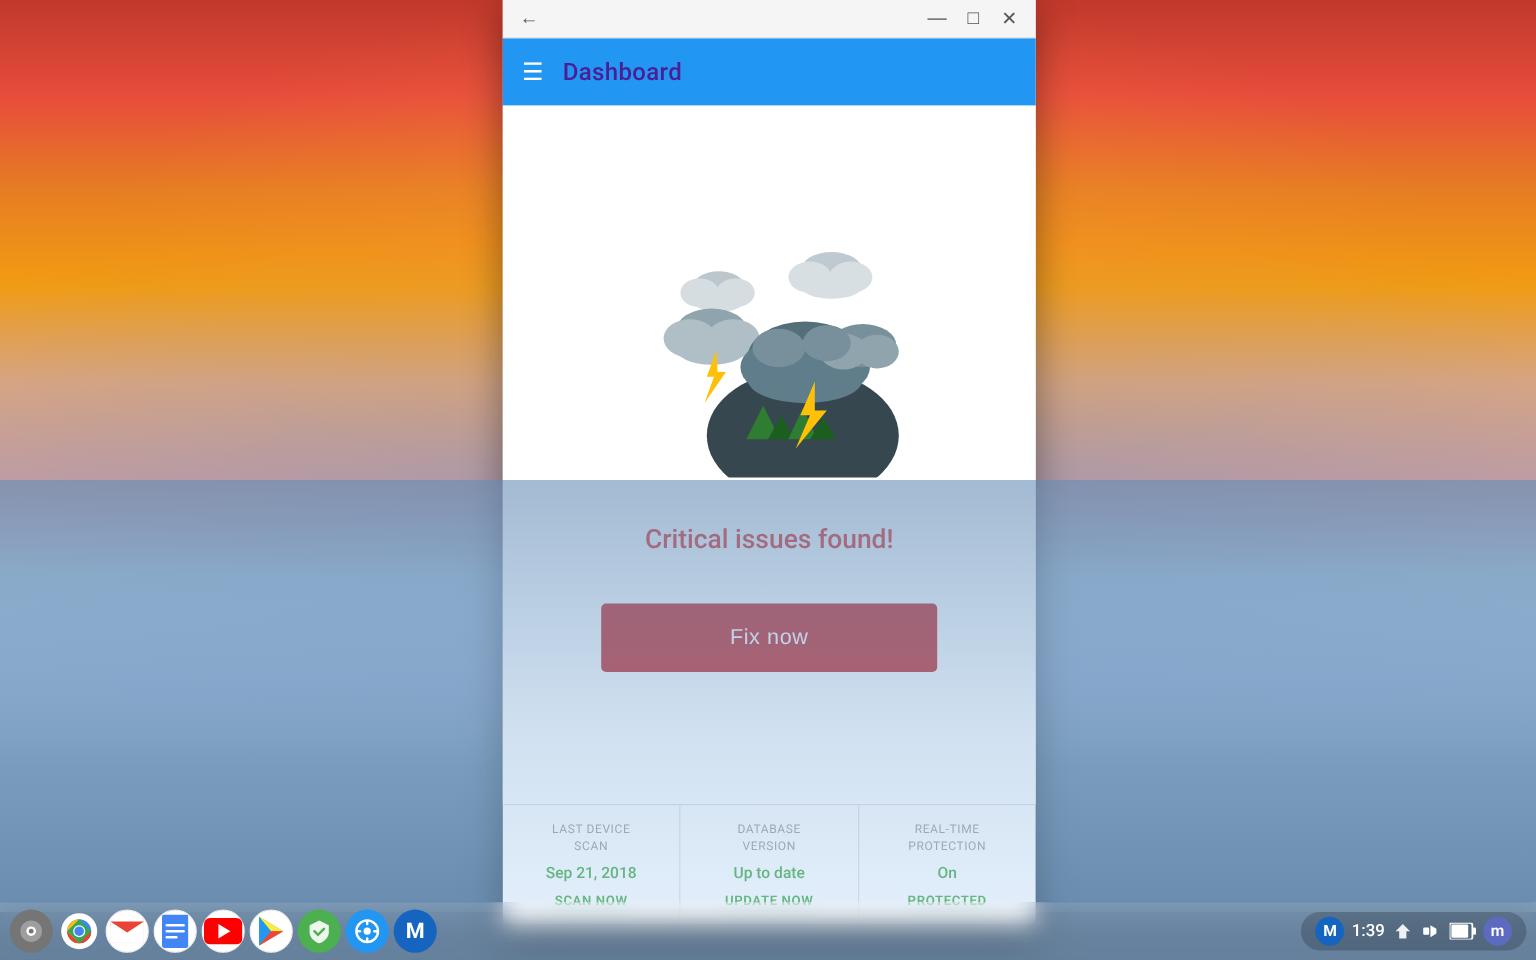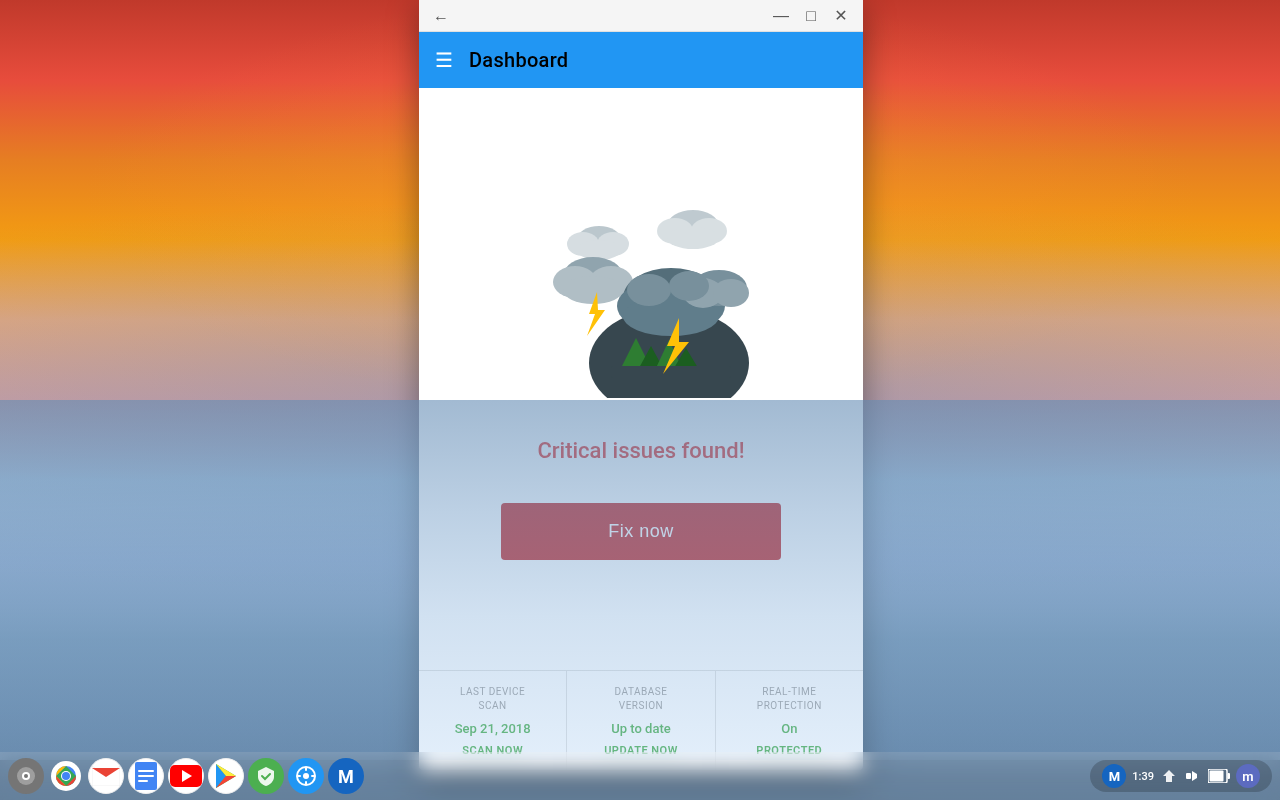--- a/index.html
+++ b/index.html
@@ -77,21 +77,21 @@
     }
 
     .taskbar-left {
       display: flex;
       align-items: center;
       gap: 4px;
     }
 
     .taskbar-time {
       color: white;
-      font-size: 11px;
+      font-size: 14px;
       font-weight: 500;
     }
 
     .system-tray {
       display: flex;
       align-items: center;
       gap: 6px;
       background: rgba(0,0,0,0.2);
       padding: 4px 12px;
       border-radius: 20px;
@@ -161,21 +161,21 @@
       flex-shrink: 0;
     }
 
     .hamburger-icon {
       color: white;
       font-size: 20px;
       cursor: pointer;
     }
 
     .app-title {
-      color: #000000;
+      color: #4c1d95;
       font-size: 20px;
       font-weight: 500;
       letter-spacing: 0.3px;
     }
 
     
     .app-content {
       flex: 1;
       background: white;
       display: flex;

